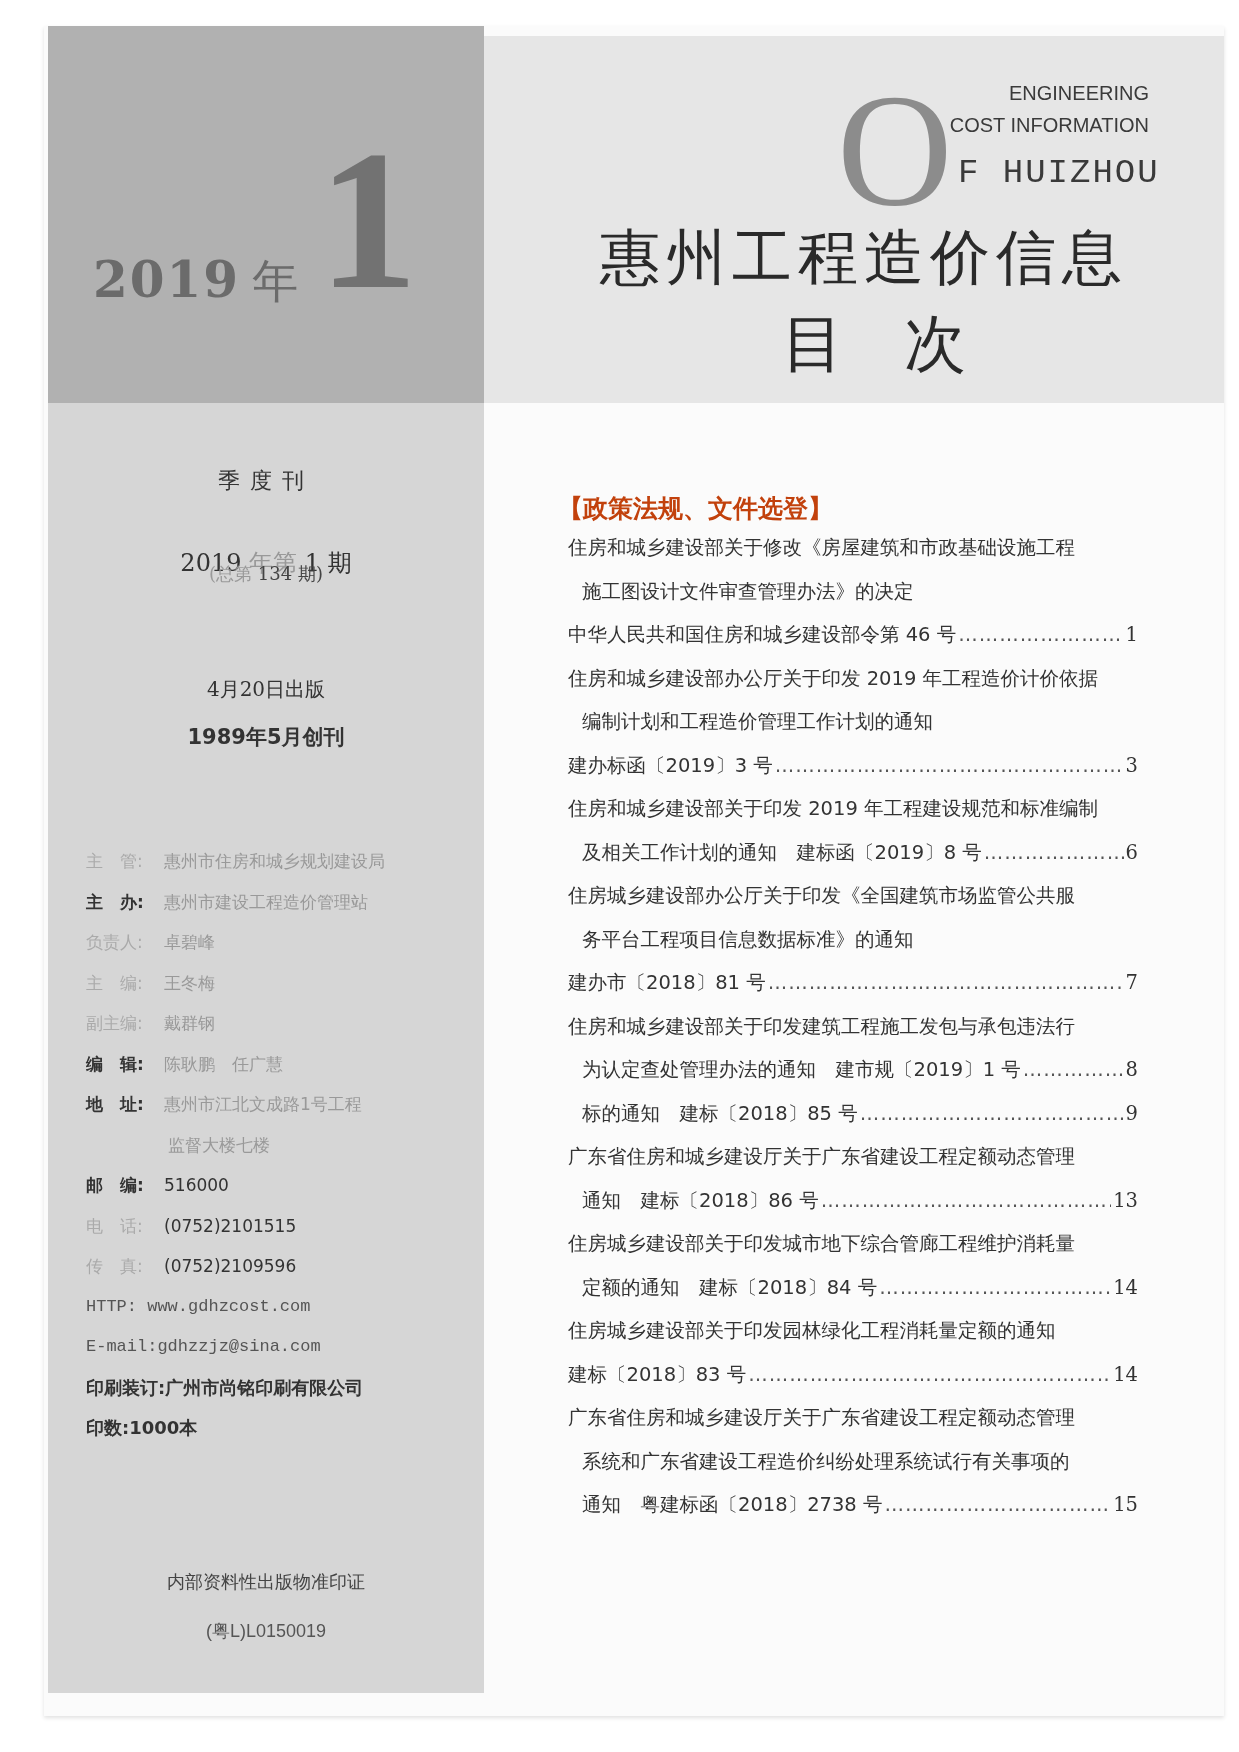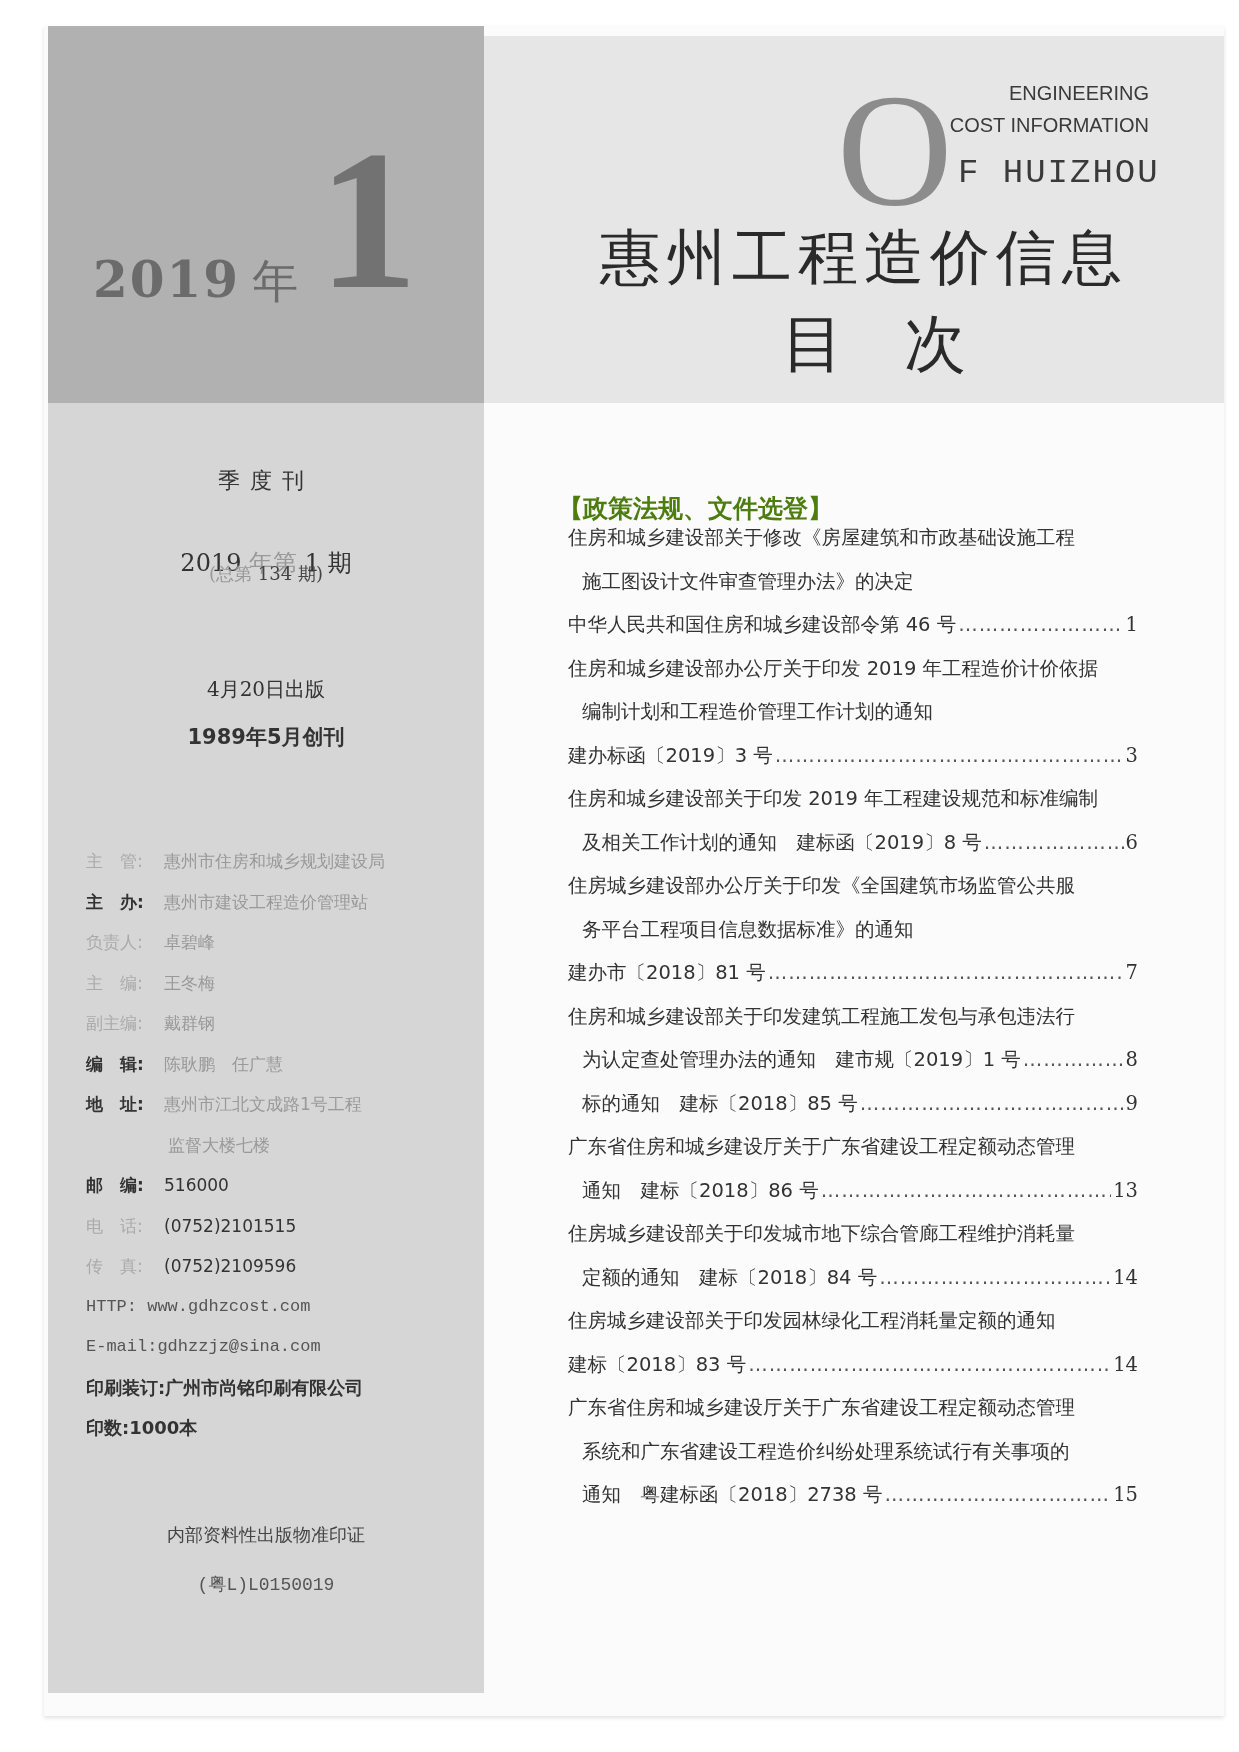--- a/index.html
+++ b/index.html
@@ -54,26 +54,26 @@
 
   .info { position:absolute; left:86px; top:850px; width:380px; }
   .info-row { font-size:17px; height:40.5px; line-height:22px; color:#999; white-space:nowrap; font-family:"DejaVu Sans", sans-serif; }
   .info-row .lbl { display:inline-block; width:78px; color:#aaa; }
   .info-row .lbl.dark { color:#333; font-weight:bold; }
   .info-row .val.dark { color:#333; }
   .info-row.cont { padding-left:82px; }
   .info-row.mono { font-family:"Liberation Mono", monospace; color:#555; }
   .info-row.bold { color:#333; font-weight:bold; font-size:18px; }
 
-  .permit { position:absolute; left:48px; width:436px; text-align:center; font-size:18px; color:#444; font-family:Liberation Mono, monospace; }
+  .permit { position:absolute; left:48px; width:436px; text-align:center; font-size:18px; color:#444; font-family:Liberation Sans, sans-serif;margin-top:47px; }
   .permit1 { top:1523px; }
   .permit2 { top:1572px; color:#555; }
 
   .toc { position:absolute; left:568px; top:492px; width:570px; }
-  .toc-heading { font-size:25px; font-weight:bold; color:#4d7c0f; font-family:"DejaVu Sans", sans-serif; margin-left:-10px; margin-bottom:0; }
+  .toc-heading { font-size:25px; font-weight:bold; color:#c2410c; font-family:"DejaVu Sans", sans-serif; margin-left:-10px; margin-bottom:10px; }
   .toc-line { font-size:19.5px; height:43.5px; line-height:26px; color:#333; white-space:nowrap; display:flex; font-family:"DejaVu Sans", sans-serif; }
   .toc-line.indent { padding-left:14px; }
   .toc-line .leader { flex:1; overflow:hidden; color:#555; margin:0 2px; letter-spacing:1px; }
   .toc-line .leader::before { content:"……………………………………………………………………………………"; }
   .toc-line .pg { font-family:"DejaVu Serif", serif; }
 </style>
 </head>
 <body>
 
 <div class="page"></div>

